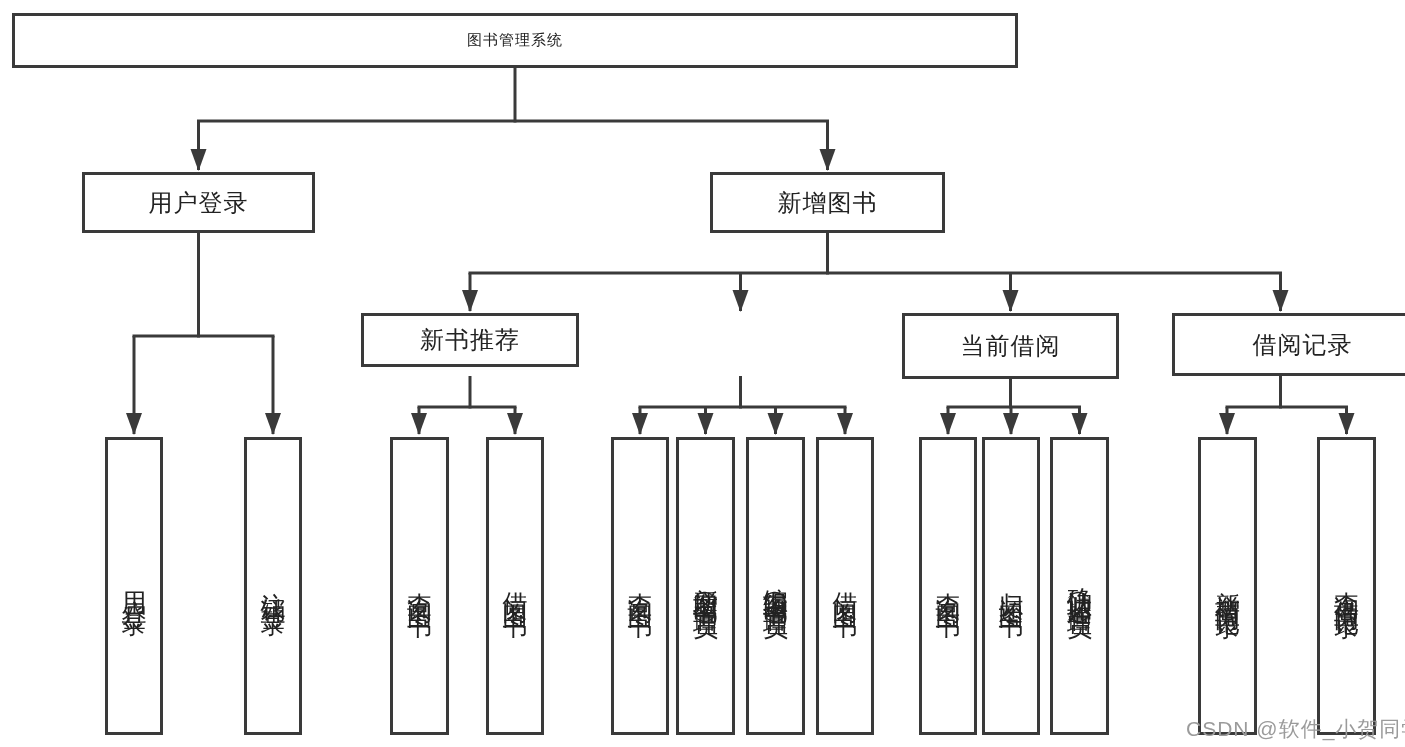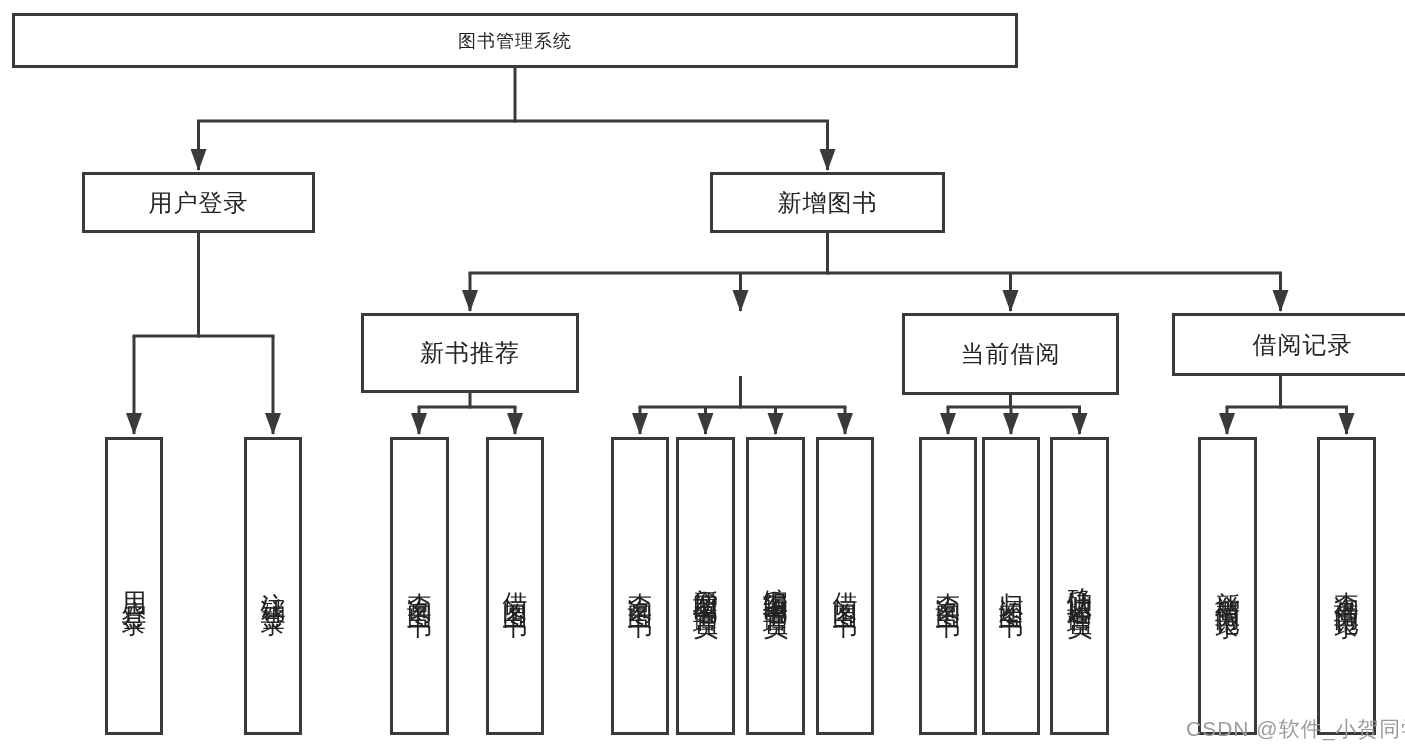--- a/index.html
+++ b/index.html
@@ -7,21 +7,21 @@
     position:relative;width:1405px;height:747px;background:#ffffff;overflow:hidden;
     font-family:"Liberation Sans","DejaVu Sans",sans-serif;color:#222222;
   }
   .connectors{position:absolute;left:0;top:0;width:1405px;height:747px;}
   .connectors line{stroke:#3a3a3a;stroke-width:3;}
   .box{
     position:absolute;box-sizing:border-box;background:#ffffff;
     border:3px solid #3a3a3a;display:flex;align-items:center;justify-content:center;
     letter-spacing:1px;
   }
-  .root{font-size:18px;}
+  .root{font-size:15px;}
   .l2,.l3{font-size:24px;}
   .leaf{
     writing-mode:vertical-rl;text-orientation:mixed;
     font-size:25px;letter-spacing:7px;line-height:1;
   }
   .watermark{
     position:absolute;left:1186px;top:715px;width:219px;
     font-size:21px;letter-spacing:1px;color:#9b9b9b;white-space:nowrap;z-index:5;
   }
 </style>
@@ -90,22 +90,22 @@
       <line x1="1227" y1="407" x2="1227" y2="434" marker-end="url(#arr)"></line>
       <line x1="1346.5" y1="407" x2="1346.5" y2="434" marker-end="url(#arr)"></line>
     </g>
   </svg>
 
   <div class="box root" style="left:12px;top:13px;width:1006px;height:55px;">图书管理系统</div>
 
   <div class="box l2" style="left:82px;top:172px;width:233px;height:61px;">用户登录</div>
   <div class="box l2" style="left:710px;top:172px;width:235px;height:61px;">新增图书</div>
 
-  <div class="box l3" style="left:361px;top:313px;width:218px;height:80px;font-family:Liberation Serif, serif;">新书推荐</div>
-  <div class="box l3" style="left:902px;top:313px;width:217px;height:82px;">当前借阅</div>
+  <div class="box l3" style="left:361px;top:313px;width:218px;height:54px;font-family:Liberation Serif, serif;">新书推荐</div>
+  <div class="box l3" style="left:902px;top:313px;width:217px;height:66px;">当前借阅</div>
   <div class="box l3" style="left:1172px;top:313px;width:261px;height:63px;">借阅记录</div>
 
   <div class="box leaf" style="left:105px;top:437px;width:58px;height:298px;">用户登录</div>
   <div class="box leaf" style="left:244px;top:437px;width:58px;height:298px;">注销登录</div>
   <div class="box leaf" style="left:390px;top:437px;width:59px;height:298px;">查询图书</div>
   <div class="box leaf" style="left:486px;top:437px;width:58px;height:298px;">借阅图书</div>
   <div class="box leaf" style="left:611px;top:437px;width:58px;height:298px;">查询图书</div>
   <div class="box leaf" style="left:676px;top:437px;width:59px;height:298px;letter-spacing:4px;">新增图书（管理员）</div>
   <div class="box leaf" style="left:746px;top:437px;width:59px;height:298px;letter-spacing:4px;">编辑图书（管理员）</div>
   <div class="box leaf" style="left:816px;top:437px;width:58px;height:298px;">借阅图书</div>

